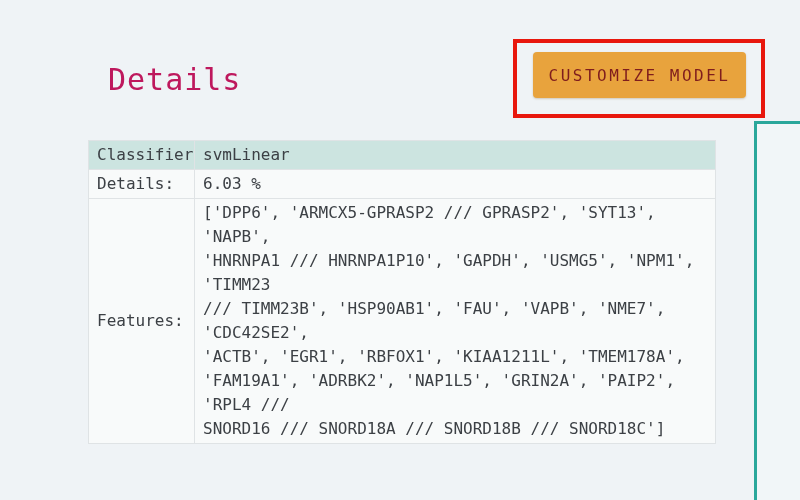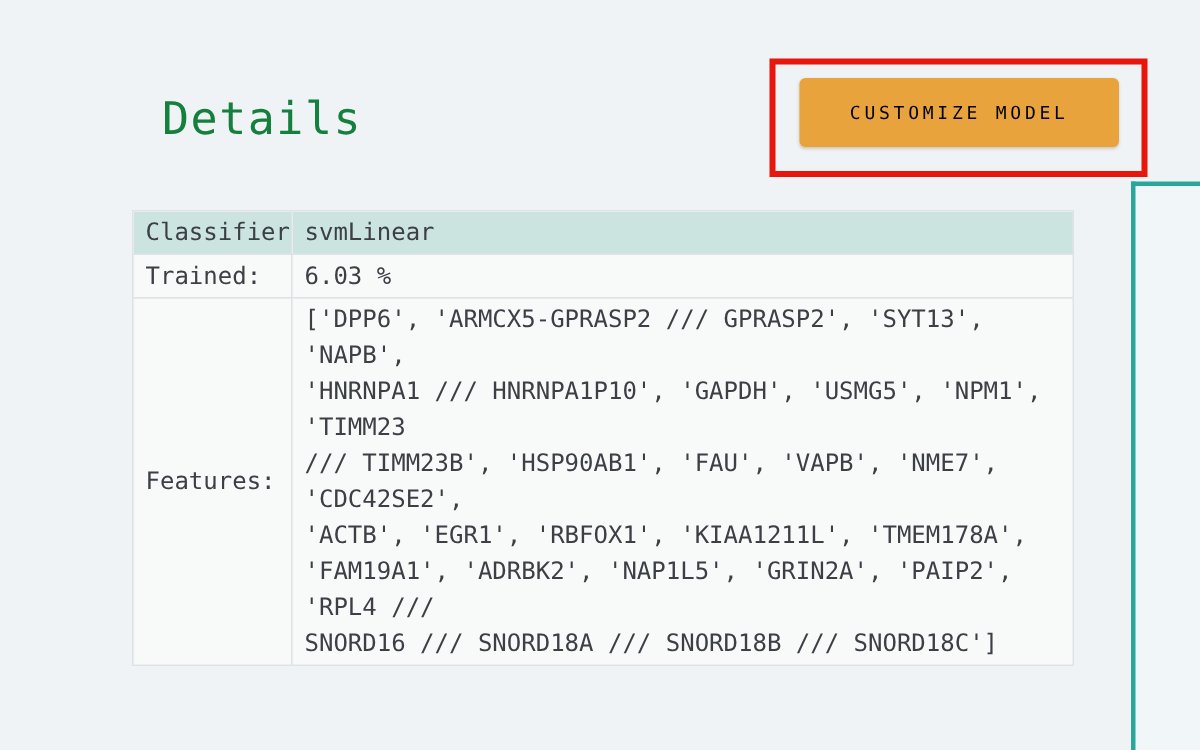--- a/index.html
+++ b/index.html
@@ -7,37 +7,37 @@
     width: 800px; height: 500px;
     background: #eff3f6;
     font-family: "DejaVu Sans Mono", "Liberation Mono", monospace;
     overflow: hidden; position: relative;
   }
   .stage { position: absolute; left: 0; top: 0; width: 800px; height: 500px; }
 
   .page-title {
     position: absolute; left: 108px; top: 62px;
     font-size: 30px; font-weight: normal;
-    color: #15803d; margin: 0; letter-spacing: 1px;
+    color: #be185d; margin: 0; letter-spacing: 1px;
   }
 
   .annotation-box {
     position: absolute; left: 513px; top: 39px;
     width: 252px; height: 79px;
     border: 4px solid var(--highlight-red, #e8170d);
     box-sizing: border-box;
     background: transparent;
   }
   .customize-btn {
     position: absolute; left: 16px; top: 9px;
     width: 213px; height: 46px;
     background: var(--button-orange, #e8a33d);
     border: none; border-radius: 4px;
-    color: #000000; font-family: inherit;
-    font-size: 12px; letter-spacing: 2.5px;
+    color: #7f1d1d; font-family: inherit;
+    font-size: 16px; letter-spacing: 2.5px;
     cursor: pointer;
     box-shadow: 0 1px 2px rgba(120,80,10,0.25);
   }
 
   table.details {
     position: absolute; left: 88px; top: 140px;
     width: 628px;
     border-collapse: collapse;
     table-layout: fixed;
     font-size: 16px; line-height: 24px;
@@ -80,21 +80,21 @@
     <button class="customize-btn">CUSTOMIZE MODEL</button>
   </div>
 
   <table class="details">
     <tbody>
       <tr class="teal r-small">
         <th>Classifier:</th>
         <td>svmLinear</td>
       </tr>
       <tr class="plain r-small">
-        <th>Trained:</th>
+        <th>Details:</th>
         <td>6.03 %</td>
       </tr>
       <tr class="plain r-features">
         <th>Features:</th>
         <td class="features-value">['DPP6', 'ARMCX5-GPRASP2 /// GPRASP2', 'SYT13', 'NAPB',
 'HNRNPA1 /// HNRNPA1P10', 'GAPDH', 'USMG5', 'NPM1', 'TIMM23
 /// TIMM23B', 'HSP90AB1', 'FAU', 'VAPB', 'NME7', 'CDC42SE2',
 'ACTB', 'EGR1', 'RBFOX1', 'KIAA1211L', 'TMEM178A',
 'FAM19A1', 'ADRBK2', 'NAP1L5', 'GRIN2A', 'PAIP2', 'RPL4 ///
 SNORD16 /// SNORD18A /// SNORD18B /// SNORD18C']</td>

